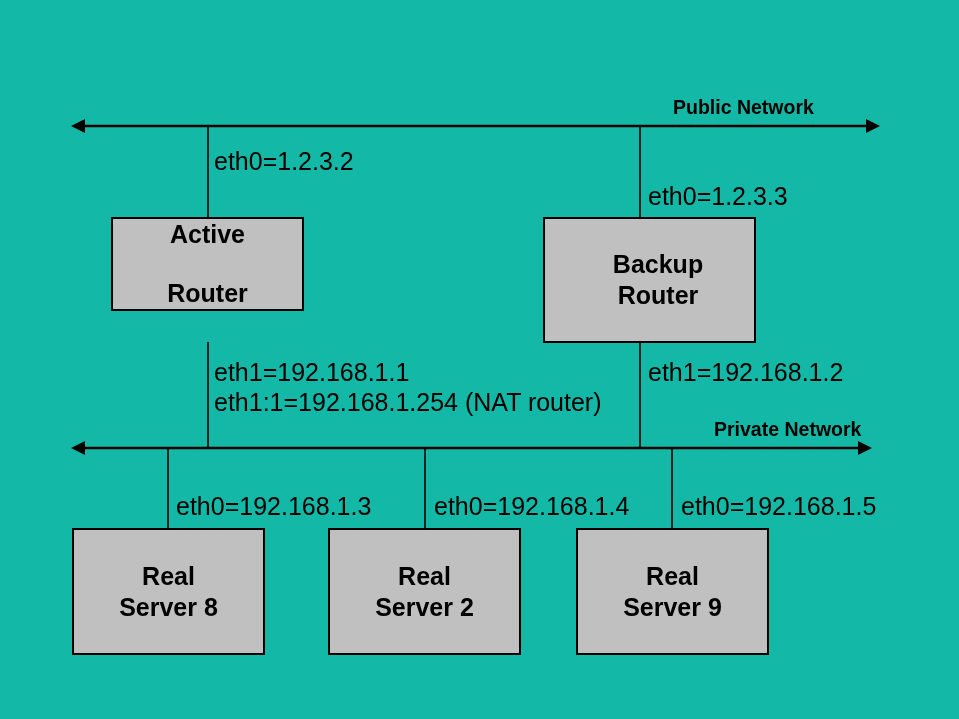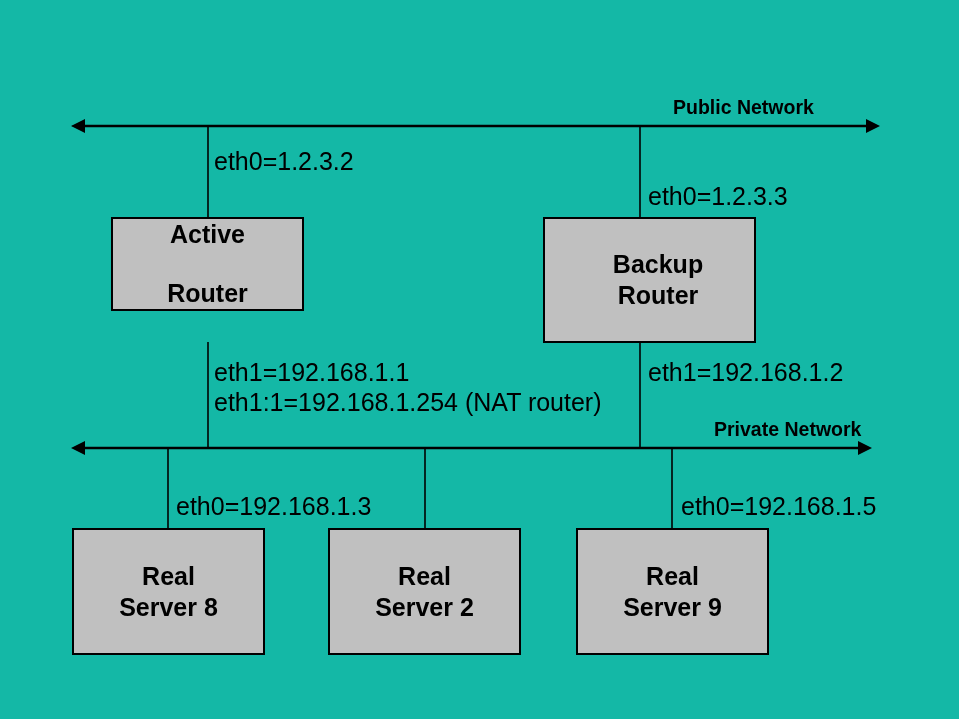--- a/index.html
+++ b/index.html
@@ -123,20 +123,21 @@
     <span class="node-line">Backup</span>
     <span class="node-line">Router</span>
   </div>
 
   <div class="iface-label" style="left:214px; top:360px;">eth1=192.168.1.1</div>
   <div class="iface-label" style="left:214px; top:390px;">eth1:1=192.168.1.254 (NAT router)</div>
 
   <div class="iface-label" style="left:648px; top:360px;">eth1=192.168.1.2</div>
 
   <div class="iface-label" style="left:176px; top:494px;text-align:center;">eth0=192.168.1.3</div>
+  <div class="iface-label" style="left:434px; top:494px;">eth0=192.168.1.4</div>
   <div class="iface-label" style="left:681px; top:494px;text-align:right;">eth0=192.168.1.5</div>
 
   <div class="node-box" style="left:72px; top:528px; width:193px; height:127px;">
     <span class="node-line">Real</span>
     <span class="node-line">Server 8</span>
   </div>
 
   <div class="node-box" style="left:328px; top:528px; width:193px; height:127px;">
     <span class="node-line">Real</span>
     <span class="node-line">Server 2</span>

